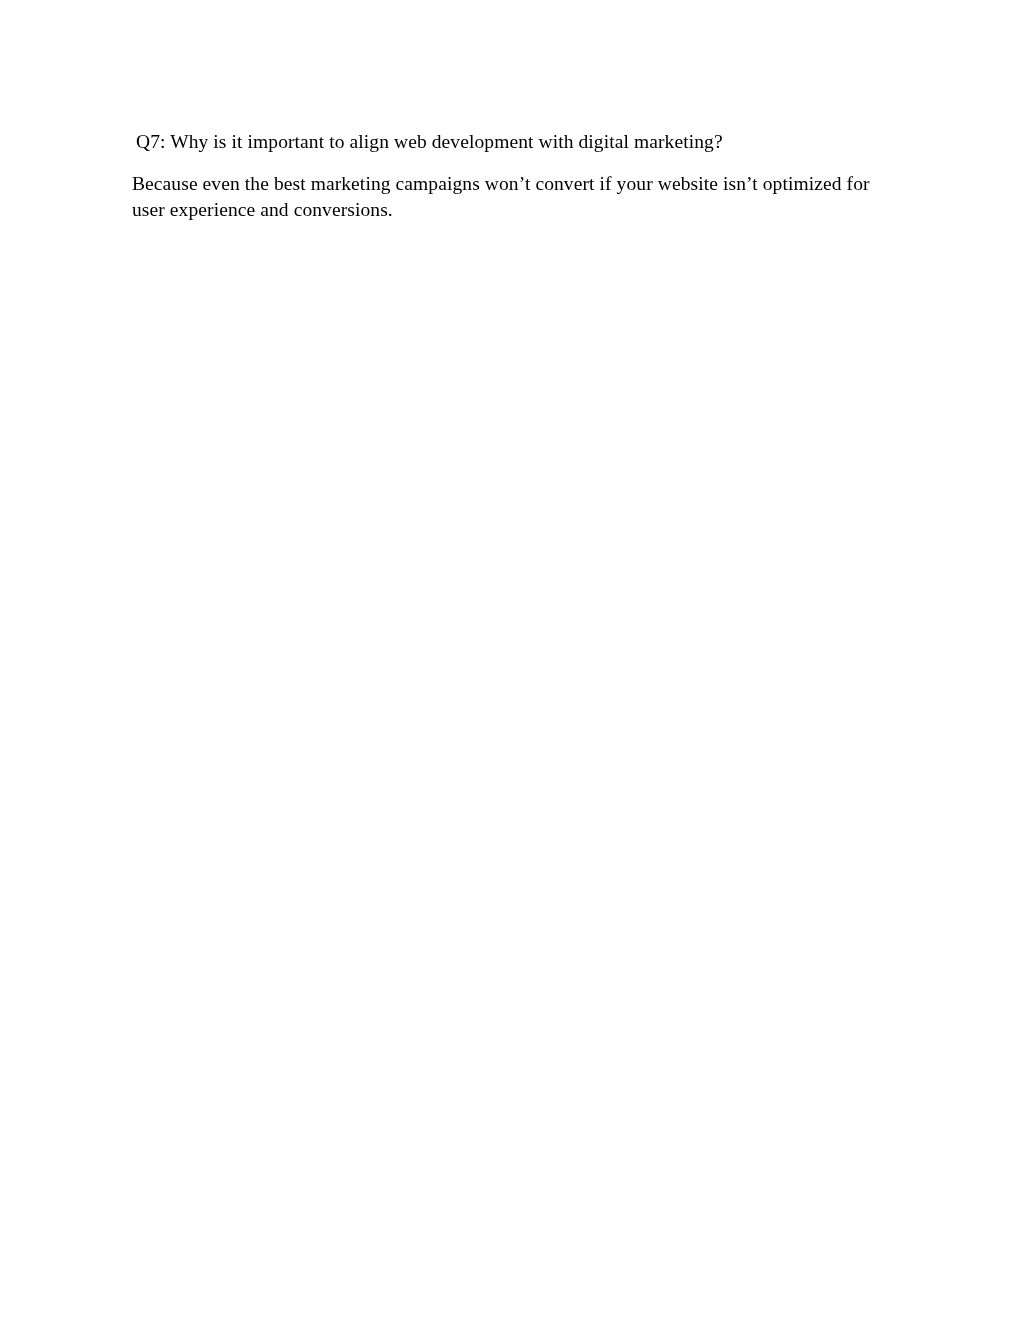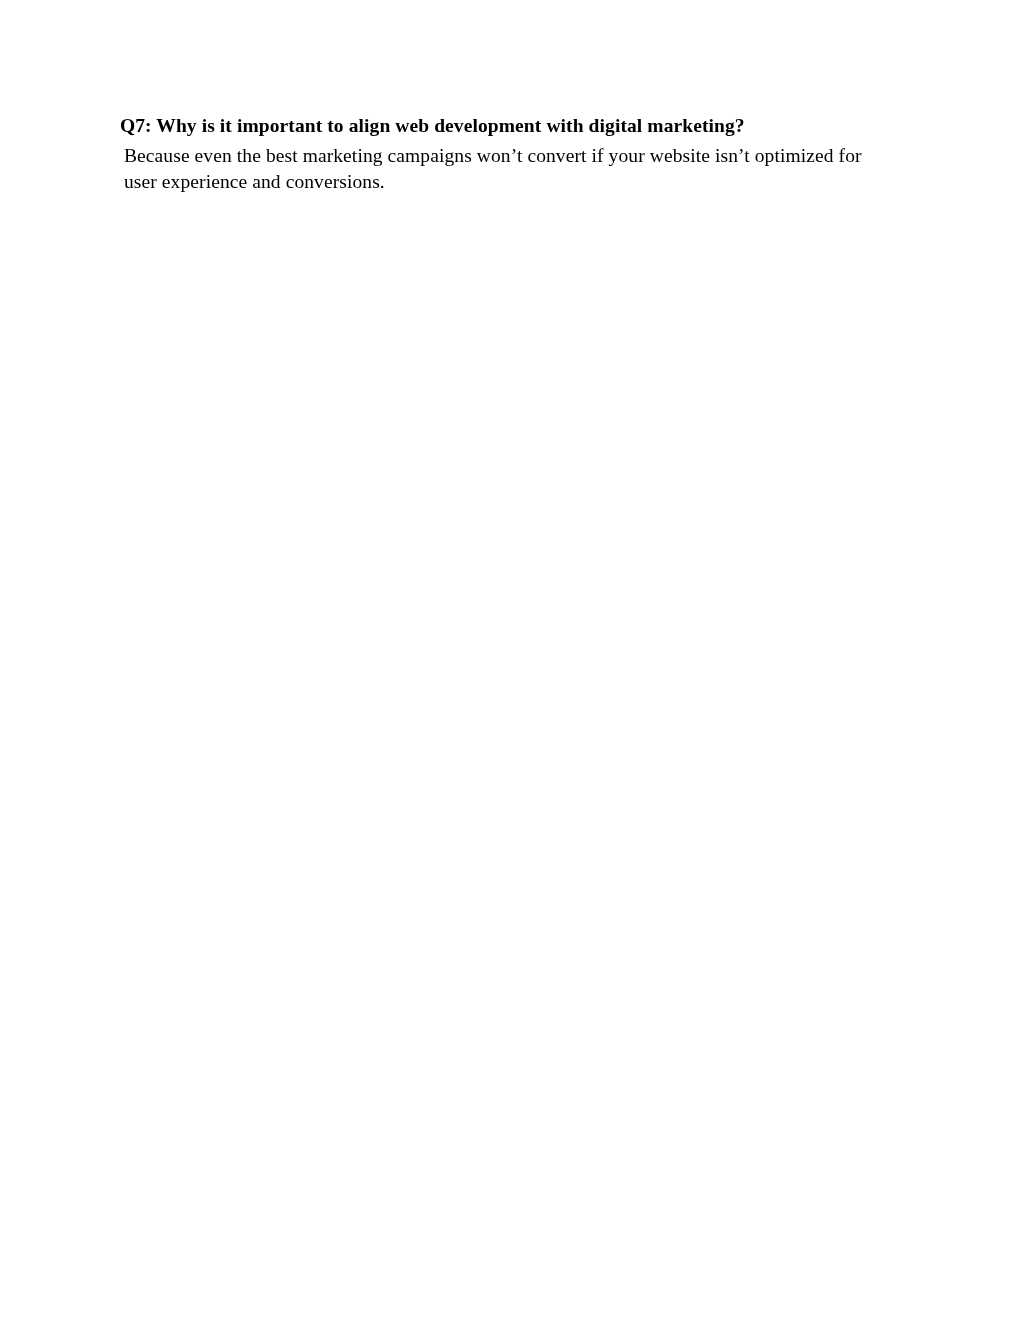--- a/index.html
+++ b/index.html
@@ -25,30 +25,30 @@
     position: absolute;
     left: 120px;
     top: 113px;
     width: 784px;
   }
   .qa-block {
     margin: 0;
   }
   .qa-question {
     font-size: 19.5px;
-    font-weight: bold;
+    font-weight: normal;
     line-height: 1.33;
-    margin: 0;
+    margin: 16px;
     letter-spacing: 0.005em;
   }
   .qa-answer {
     font-size: 19.5px;
     font-weight: normal;
     line-height: 1.33;
-    margin: 4px;
+    margin: 12px;
     letter-spacing: 0.005em;
     max-width: 760px;
   }
 </style>
 </head>
 <body>
 
 <div class="page">
   <div class="content">
     <div class="qa-block">

